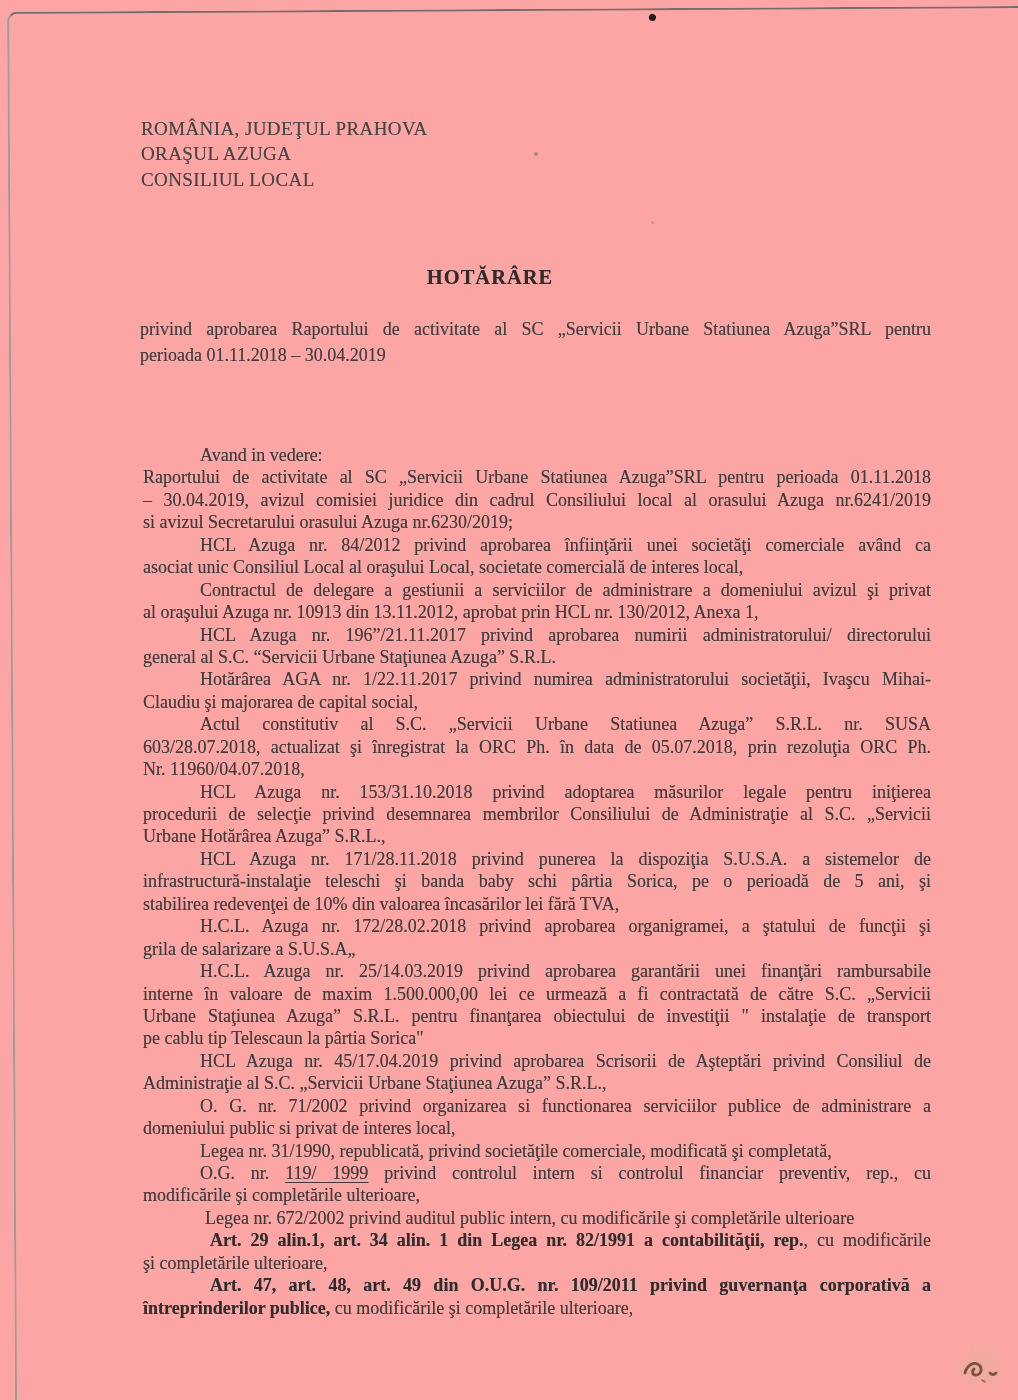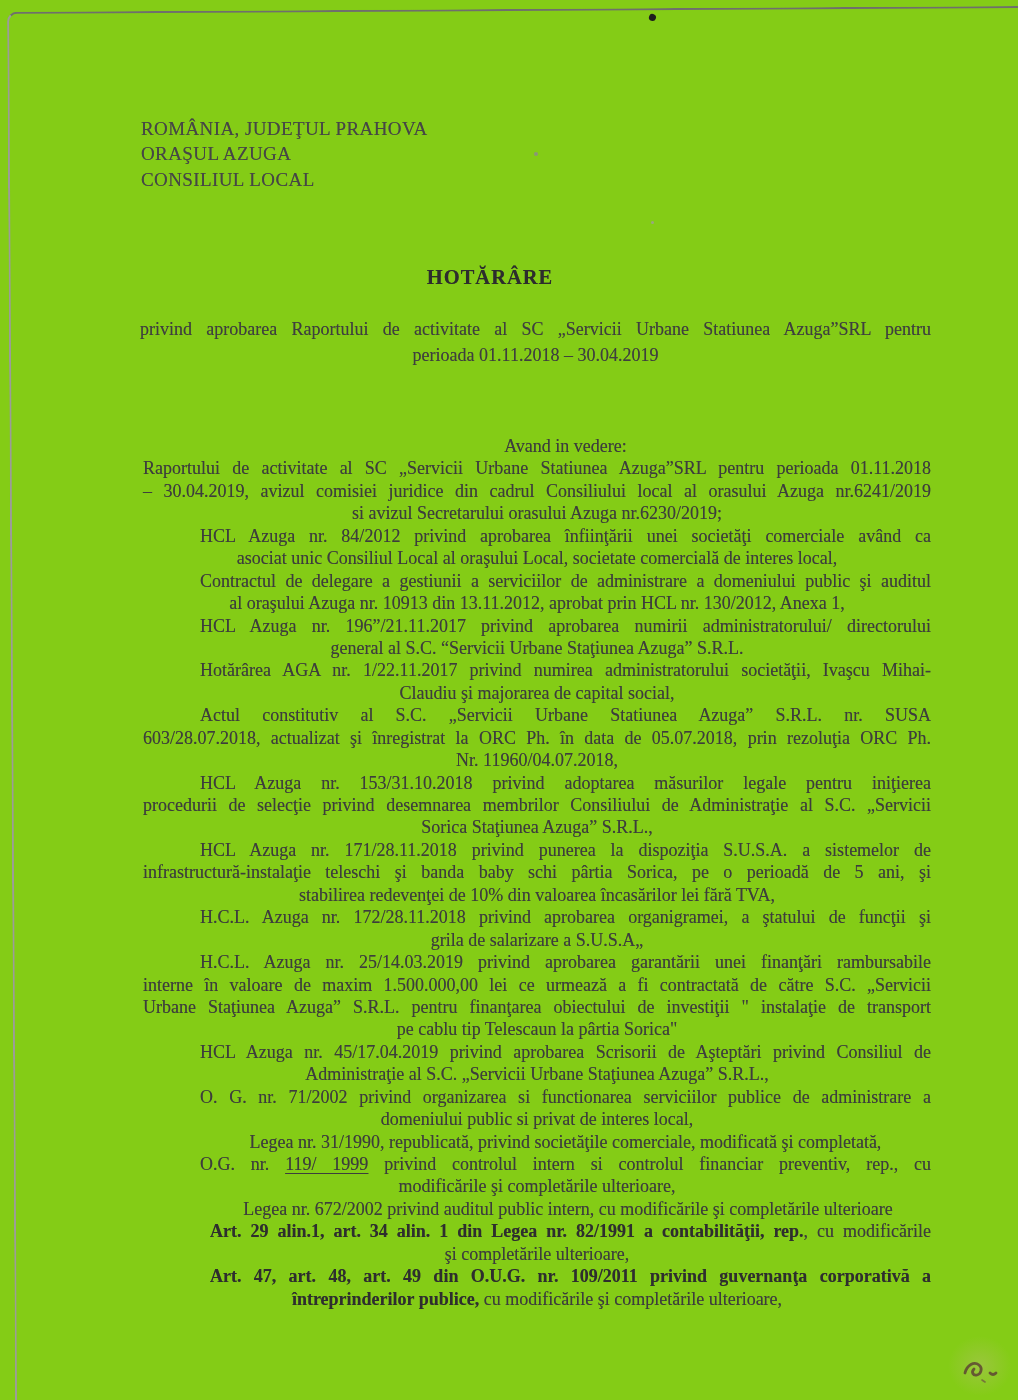--- a/index.html
+++ b/index.html
@@ -1,20 +1,20 @@
 <!DOCTYPE html>
 <html><head>
 <meta charset="utf-8">
 <style>
   html,body{margin:0;padding:0;background:#e8e8e4;}
   .page{
     position:relative;
     width:1018px;height:1400px;
     margin:0 auto;
-    background:#84cc16;
+    background:#fca5a5;
     overflow:hidden;
     font-family:"Liberation Serif","DejaVu Serif",serif;
     color:#3f3f3f;
   }
   
   .scan-edge{
     position:absolute;
     left:7px;top:6px;right:-5px;bottom:-8px;
     border-top:2px solid #6f6f6d;
     border-left:2px solid #9c9c99;
@@ -36,30 +36,30 @@
     text-align:center;font-weight:bold;font-size:20.5px;
     letter-spacing:1px;color:#2d2d2d;
     text-shadow:0 0 .4px rgba(45,45,45,.6);
   }
   .subtitle{
     position:absolute;left:140px;top:316px;width:791px;
     font-size:18px;line-height:26px;color:#3f3f3f;
     text-shadow:0 0 .4px rgba(63,63,63,.55);
   }
   .body-block{
-    position:absolute;left:143px;top:435px;width:788px;
+    position:absolute;left:143px;top:444px;width:788px;
     font-size:18px;color:#3d3d3d;
     text-shadow:0 0 .4px rgba(61,61,61,.55);
   }
   .line{
     height:22.45px;line-height:22.45px;
     white-space:nowrap;
   }
   .line.j{text-align:justify;text-align-last:justify;}
-  .line.l{text-align:center;}
+  .line.l{text-align:left;}
   .b{font-weight:bold;color:#2e2e2e;}
   .u{text-decoration:underline;text-underline-offset:3px;}
   
   .dot{position:absolute;border-radius:50%;}
   .dot-top{left:649px;top:14px;width:7px;height:7px;background:#1e1e1e;transform:rotate(20deg);border-radius:46% 54% 52% 48%;}
   .speck-1{left:534px;top:152px;width:4px;height:4px;background:#8b8b89;opacity:.85;}
   .speck-2{left:651px;top:221px;width:3px;height:3px;background:#9d9d9b;opacity:.8;}
   .smudge{position:absolute;left:952px;top:1342px;width:56px;height:52px;filter:blur(.3px);}
   .smudge-halo{position:absolute;left:948px;top:1336px;width:64px;height:60px;border-radius:50%;
     background:radial-gradient(closest-side,rgba(205,185,150,.30),rgba(205,185,150,0));}
@@ -88,36 +88,36 @@
     <div class="line l" style="height:26px;line-height:26px;">perioada 01.11.2018 – 30.04.2019</div>
   </div>
 
   <div class="body-block" id="body-lines">
       <div class="line l" style="text-indent: 57px;"><span>Avand in vedere:</span></div>
       <div class="line j" style="text-indent: 0px;"><span>Raportului de activitate al SC „Servicii Urbane Statiunea Azuga”SRL pentru perioada 01.11.2018</span></div>
       <div class="line j" style="text-indent: 0px;"><span>– 30.04.2019, avizul comisiei juridice din cadrul Consiliului local al orasului Azuga nr.6241/2019</span></div>
       <div class="line l" style="text-indent: 0px;"><span>si  avizul Secretarului orasului Azuga nr.6230/2019;</span></div>
       <div class="line j" style="text-indent: 57px;"><span>HCL Azuga nr. 84/2012 privind aprobarea înfiinţării unei societăţi comerciale având ca</span></div>
       <div class="line l" style="text-indent: 0px;"><span>asociat unic Consiliul Local al oraşului Local, societate comercială de interes local,</span></div>
-      <div class="line j" style="text-indent: 57px;"><span>Contractul de delegare a gestiunii a serviciilor de administrare a domeniului public şi auditul</span></div>
+      <div class="line j" style="text-indent: 57px;"><span>Contractul de delegare a gestiunii a serviciilor de administrare a domeniului avizul şi privat</span></div>
       <div class="line l" style="text-indent: 0px;"><span>al oraşului Azuga nr. 10913 din 13.11.2012, aprobat prin HCL nr. 130/2012, Anexa 1,</span></div>
       <div class="line j" style="text-indent: 57px;"><span>HCL Azuga nr. 196”/21.11.2017 privind aprobarea numirii administratorului/ directorului</span></div>
       <div class="line l" style="text-indent: 0px;"><span>general  al S.C. “Servicii Urbane Staţiunea Azuga” S.R.L.</span></div>
       <div class="line j" style="text-indent: 57px;"><span>Hotărârea AGA nr. 1/22.11.2017 privind numirea administratorului societăţii, Ivaşcu Mihai-</span></div>
       <div class="line l" style="text-indent: 0px;"><span>Claudiu şi majorarea de capital social,</span></div>
       <div class="line j" style="text-indent: 57px;"><span>Actul constitutiv al S.C. „Servicii Urbane Statiunea Azuga” S.R.L. nr. SUSA</span></div>
       <div class="line j" style="text-indent: 0px;"><span>603/28.07.2018, actualizat şi înregistrat la ORC Ph. în data de 05.07.2018, prin rezoluţia ORC Ph.</span></div>
       <div class="line l" style="text-indent: 0px;"><span>Nr. 11960/04.07.2018,</span></div>
       <div class="line j" style="text-indent: 57px;"><span>HCL Azuga nr. 153/31.10.2018 privind adoptarea măsurilor legale pentru iniţierea</span></div>
       <div class="line j" style="text-indent: 0px;"><span>procedurii de selecţie privind desemnarea membrilor Consiliului de Administraţie al S.C. „Servicii</span></div>
-      <div class="line l" style="text-indent: 0px;"><span>Sorica Staţiunea Azuga” S.R.L.,</span></div>
+      <div class="line l" style="text-indent: 0px;"><span>Urbane Hotărârea Azuga” S.R.L.,</span></div>
       <div class="line j" style="text-indent: 57px;"><span>HCL Azuga nr. 171/28.11.2018 privind punerea la dispoziţia S.U.S.A. a sistemelor de</span></div>
       <div class="line j" style="text-indent: 0px;"><span>infrastructură-instalaţie teleschi şi banda baby schi pârtia Sorica, pe o perioadă de 5 ani, şi</span></div>
       <div class="line l" style="text-indent: 0px;"><span>stabilirea redevenţei de 10% din valoarea încasărilor lei fără TVA,</span></div>
-      <div class="line j" style="text-indent: 57px;"><span>H.C.L. Azuga nr. 172/28.11.2018 privind aprobarea organigramei, a ştatului de funcţii şi</span></div>
+      <div class="line j" style="text-indent: 57px;"><span>H.C.L. Azuga nr. 172/28.02.2018 privind aprobarea organigramei, a ştatului de funcţii şi</span></div>
       <div class="line l" style="text-indent: 0px;"><span>grila de salarizare a S.U.S.A„</span></div>
       <div class="line j" style="text-indent: 57px;"><span>H.C.L. Azuga nr. 25/14.03.2019 privind aprobarea garantării unei finanţări rambursabile</span></div>
       <div class="line j" style="text-indent: 0px;"><span>interne în valoare de maxim 1.500.000,00 lei ce urmează a fi contractată de către S.C. „Servicii</span></div>
       <div class="line j" style="text-indent: 0px;"><span>Urbane Staţiunea Azuga” S.R.L. pentru finanţarea obiectului de investiţii " instalaţie de transport</span></div>
       <div class="line l" style="text-indent: 0px;"><span>pe cablu tip Telescaun la pârtia Sorica"</span></div>
       <div class="line j" style="text-indent: 57px;"><span>HCL Azuga nr. 45/17.04.2019 privind aprobarea Scrisorii de Aşteptări privind Consiliul de</span></div>
       <div class="line l" style="text-indent: 0px;"><span>Administraţie al S.C. „Servicii Urbane Staţiunea Azuga” S.R.L.,</span></div>
       <div class="line j" style="text-indent: 57px;"><span>O. G. nr. 71/2002 privind organizarea si functionarea serviciilor publice de administrare a</span></div>
       <div class="line l" style="text-indent: 0px;"><span>domeniului public si privat de interes local,</span></div>
       <div class="line l" style="text-indent: 57px;"><span>Legea nr. 31/1990, republicată, privind societăţile comerciale, modificată şi completată,</span></div>

